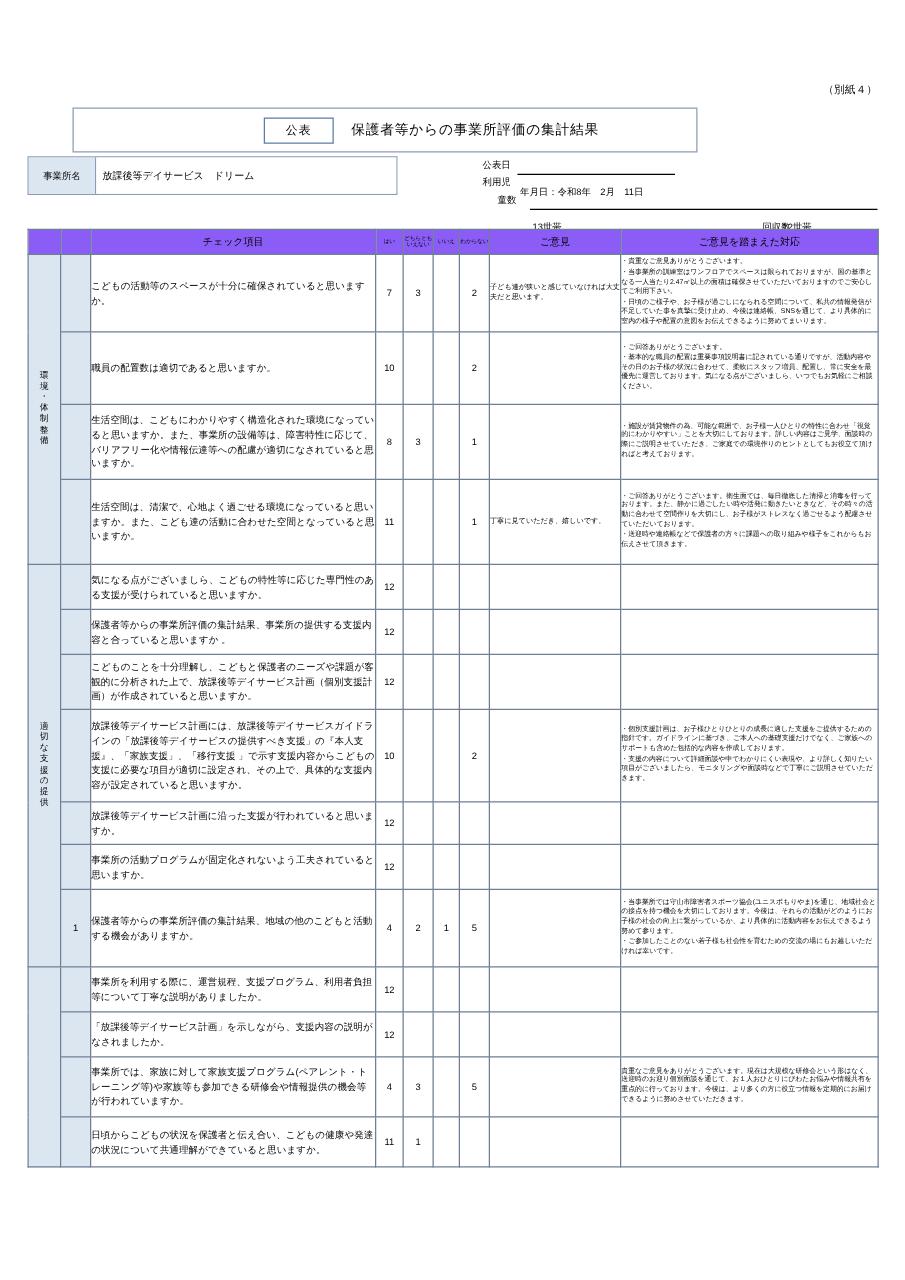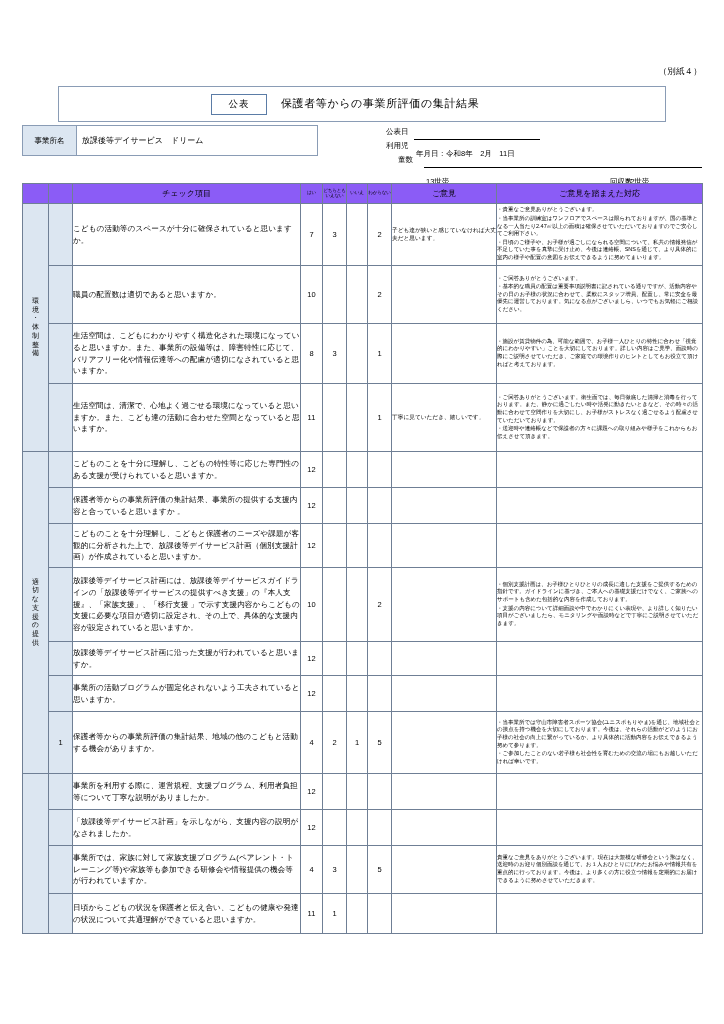--- a/index.html
+++ b/index.html
@@ -22,21 +22,21 @@
     position: absolute;
     top: 66px; right: 22px;
     font-size: 8.5px;
     letter-spacing: .2px;
   }
 
   
   .title-band {
     position: absolute;
     left: 58px; top: 86px;
-    width: 608px; height: 36px;
+    width: 500px; height: 36px;
     border: 1px solid #8a9cb5;
     background: #fff;
   }
   .title-band .koyhyo {
     position: absolute;
     left: 152px; top: 7px;
     width: 56px; height: 21px;
     border: 1px solid #5b7ca6;
     background: #fff;
     font-size: 9.5px;
@@ -288,21 +288,21 @@
             <span>適</span>
             <span>切</span>
             <span>な</span>
             <span>支</span>
             <span>援</span>
             <span>の</span>
             <span>提</span>
             <span>供</span>
           </td>
           <td class="no"></td>
-          <td class="item">こどものことを十分に理解し、こどもの特性等に応じた専門性のある支援が受けられていると思いますか。</td>
+          <td class="item">気になる点がございましら、こどもの特性等に応じた専門性のある支援が受けられていると思いますか。</td>
           <td class="num">12</td>
           <td class="num"></td>
           <td class="num"></td>
           <td class="num"></td>
           <td class="opinion"></td>
           <td class="response"></td>
         </tr>
         <tr style="height: 36px;">
           <td class="no"></td>
           <td class="item">保護者等からの事業所評価の集計結果、事業所の提供する支援内容と合っていると思いますか 。</td>

